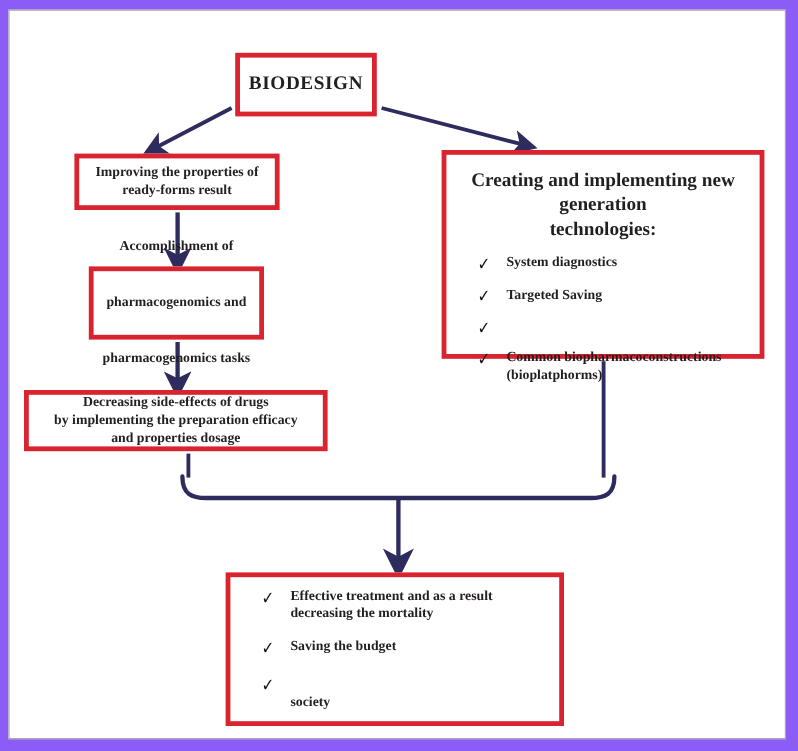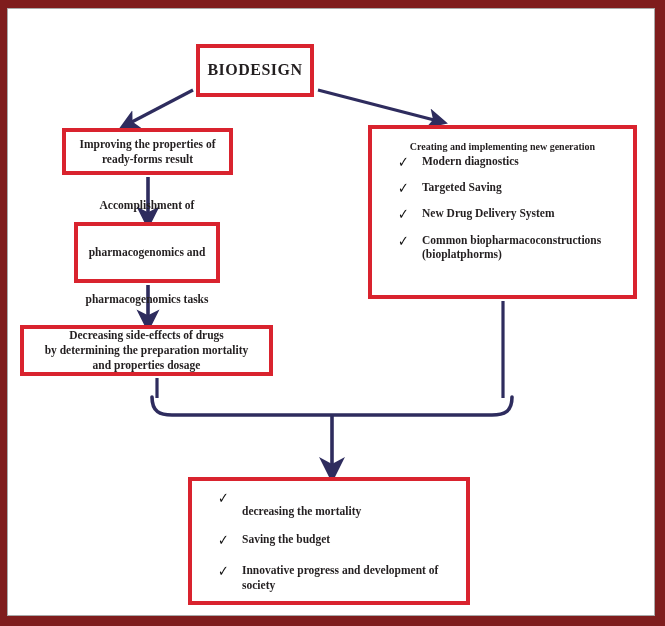--- a/index.html
+++ b/index.html
@@ -7,21 +7,21 @@
     padding: 0;
     background: #ffffff;
   }
   body {
     font-family: "Liberation Serif", "DejaVu Serif", serif;
   }
   #canvas {
     position: relative;
     width: 665px;
     height: 626px;
-    background: #7f1d1d;
+    background: #8b5cf6;
     overflow: hidden;
   }
   #outer-frame {
     position: absolute;
     left: 7px;
     top: 8px;
     width: 648px;
     height: 608px;
     border: 1px solid #a9a9a9;
     box-sizing: border-box;
@@ -82,21 +82,21 @@
   
   #box-technologies {
     left: 368px;
     top: 125px;
     width: 269px;
     height: 174px;
     justify-content: flex-start;
     padding: 12px 10px 8px 10px;
   }
   #box-technologies .ctext {
-    font-size: 10px;
+    font-size: 16px;
     margin-bottom: 10px;
     text-align: center;
   }
   
   #box-outcomes {
     left: 188px;
     top: 477px;
     width: 282px;
     height: 128px;
     justify-content: center;
@@ -187,66 +187,66 @@
   </div>
 
   <div class="rbox" id="box-accomplishment">
     <div class="ctext">Accomplishment of</div>
     <div class="ctext">pharmacogenomics and</div>
     <div class="ctext">pharmacogenomics tasks</div>
   </div>
 
   <div class="rbox" id="box-decreasing">
     <div class="ctext">Decreasing side-effects of drugs</div>
-    <div class="ctext">by determining the preparation mortality</div>
+    <div class="ctext">by implementing the preparation efficacy</div>
     <div class="ctext">and properties dosage</div>
   </div>
 
   <div class="rbox" id="box-technologies">
     <div>
       <div class="ctext" style="margin-bottom:0">Creating and implementing new generation</div>
+      <div class="ctext">technologies:</div>
     </div>
     <div class="check-list">
       <div class="check-item">
         <span class="check-mark">✓</span>
-        <span class="check-label">Modern diagnostics</span>
+        <span class="check-label">System diagnostics</span>
       </div>
       <div class="check-item">
         <span class="check-mark">✓</span>
         <span class="check-label">Targeted Saving</span>
       </div>
       <div class="check-item">
         <span class="check-mark">✓</span>
-        <span class="check-label">New Drug Delivery System</span>
       </div>
       <div class="check-item">
         <span class="check-mark">✓</span>
         <span class="check-label">
           <span>Common biopharmacoconstructions</span><br>
           <span>(bioplatphorms)</span>
         </span>
       </div>
     </div>
   </div>
 
   <div class="rbox" id="box-outcomes">
     <div class="check-list">
       <div class="check-item">
         <span class="check-mark">✓</span>
         <span class="check-label">
-          <br>
+          <span>Effective treatment and as a result</span><br>
           <span>decreasing the mortality</span>
         </span>
       </div>
       <div class="check-item">
         <span class="check-mark">✓</span>
         <span class="check-label">Saving the budget</span>
       </div>
       <div class="check-item">
         <span class="check-mark">✓</span>
         <span class="check-label">
-          <span>Innovative progress and development of</span><br>
+          <br>
           <span>society</span>
         </span>
       </div>
     </div>
   </div>
 </div>
 
 </body></html>

